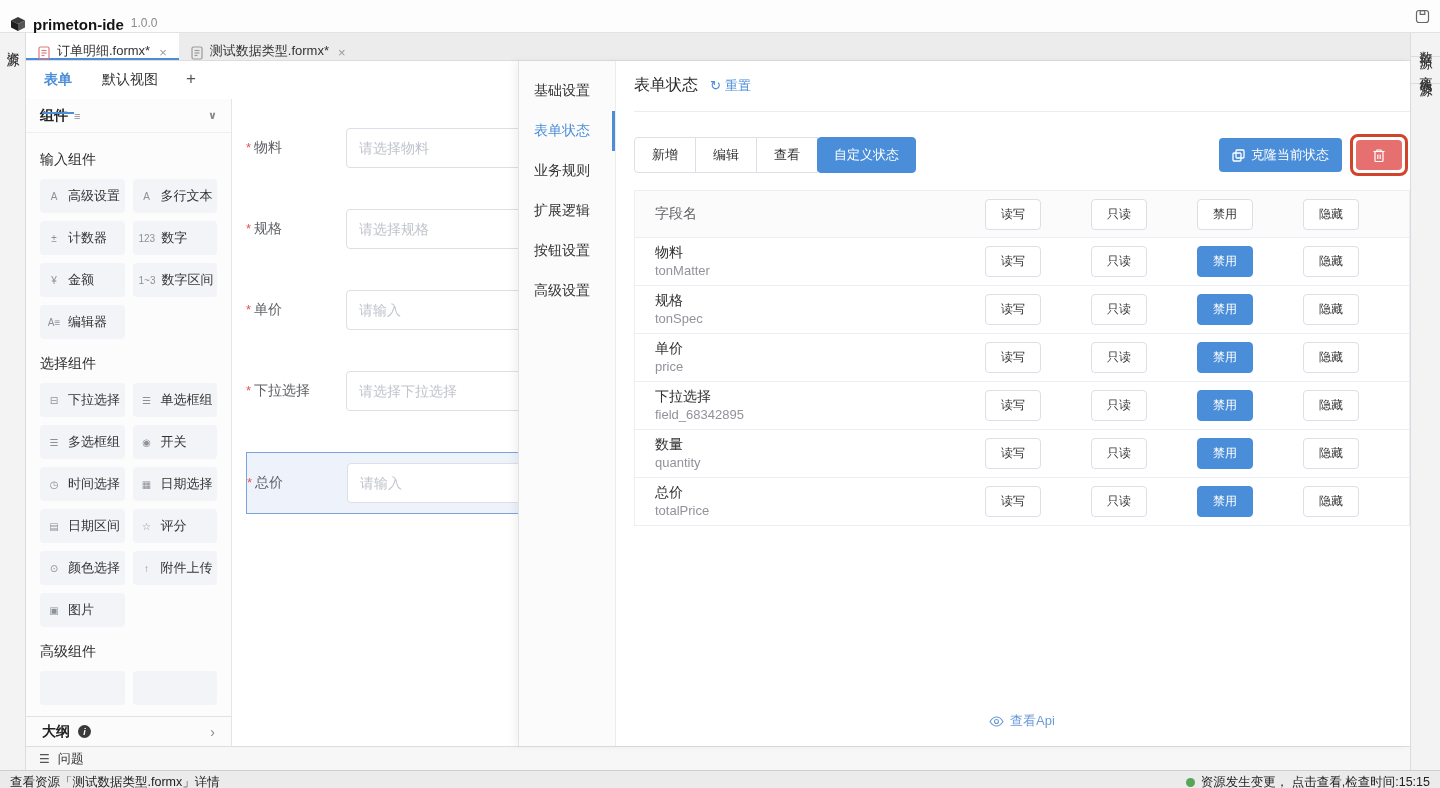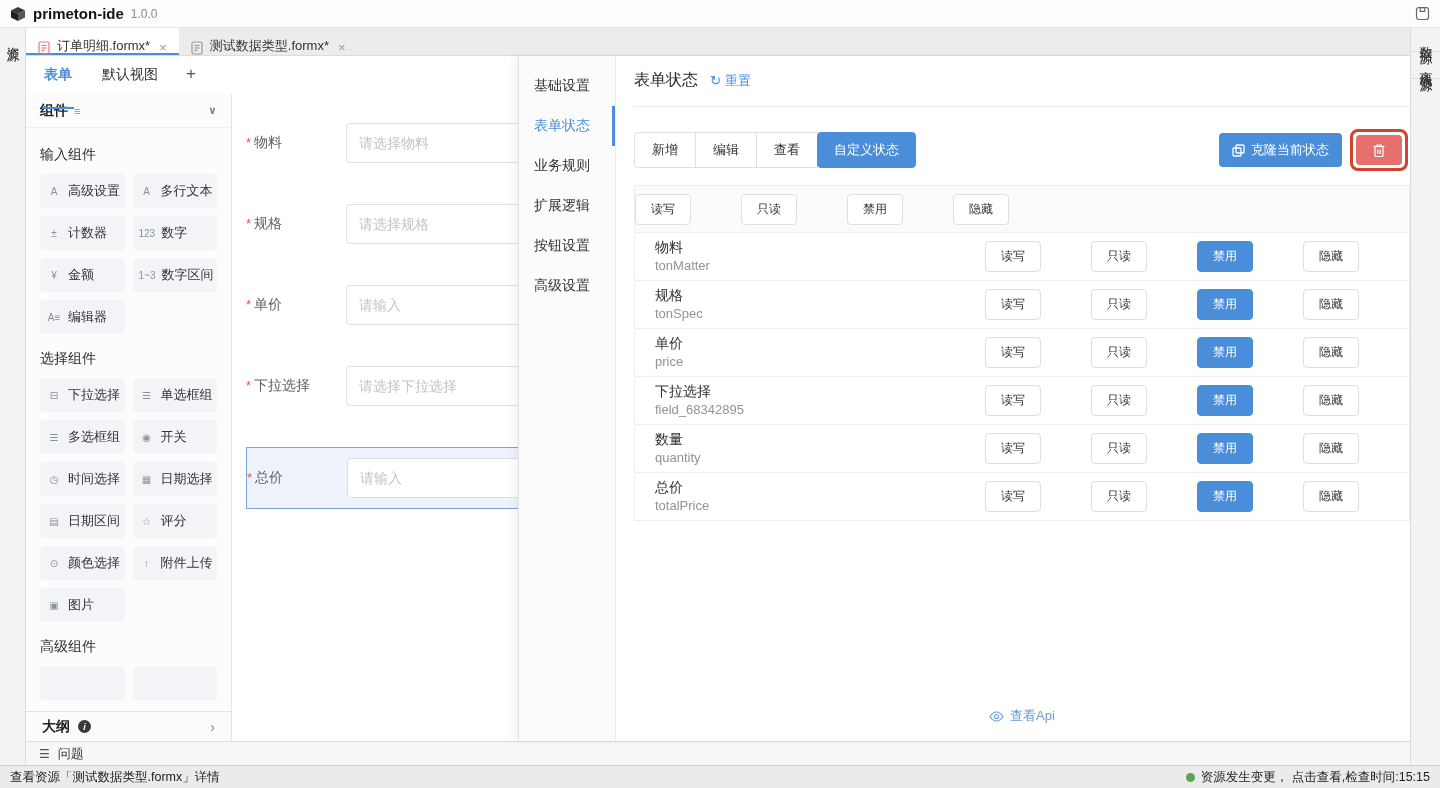--- a/index.html
+++ b/index.html
@@ -2,21 +2,21 @@
 <html style="--accent: #4a8dd9; --danger: #e5706f; --anno: #d2432c;"><head>
 <meta charset="utf-8">
 <style>
   html,body{margin:0;padding:0;width:1440px;height:788px;overflow:hidden;
     font-family:"Liberation Sans","DejaVu Sans",sans-serif;background:#fff;color:#333;}
   *{box-sizing:border-box}
   :root{--accent:#4a8dd9;--danger:#e5706f;--anno:#d2432c}
   [data-interactable="true"]{cursor:pointer}
 
   
-  .titlebar{height:28px;display:flex;align-items:center;gap:7px;padding:0 10px;
+  .titlebar{height:28px;display:flex;gap:7px;padding:16px 10px;
     background:#fdfdfd;border-bottom:1px solid #e3e3e3}
   .app-name{font-size:15px;font-weight:700;color:#141414}
   .app-ver{font-size:12px;color:#8a8a8a}
   .tb-save{margin-left:auto;display:flex;align-items:center}
 
   
   .frame{display:flex;height:737px}
   .left-rail{width:26px;background:#f3f3f3;border-right:1px solid #dcdcdc;
     padding-top:8px;display:flex;justify-content:center}
   .right-rail{width:30px;background:#f3f3f3;border-left:1px solid #dcdcdc;
@@ -352,20 +352,21 @@
                         <path d="M5.8 6.5v4.5M8.2 6.5v4.5"></path>
                       </svg>
                   </span>
                 </button>
               </span>
             </div>
           </div>
 
           <div class="stable" id="stable" data-interactable="false">
               <div class="srow head" data-interactable="false">
+                <div class="cell-name" data-interactable="false">字段名</div>
                 <div class="cell-opt" data-interactable="false">
                   <button class="opt-btn" data-interactable="true">读写</button>
                 </div>
                 <div class="cell-opt" data-interactable="false">
                   <button class="opt-btn" data-interactable="true">只读</button>
                 </div>
                 <div class="cell-opt" data-interactable="false">
                   <button class="opt-btn" data-interactable="true">禁用</button>
                 </div>
                 <div class="cell-opt" data-interactable="false">

